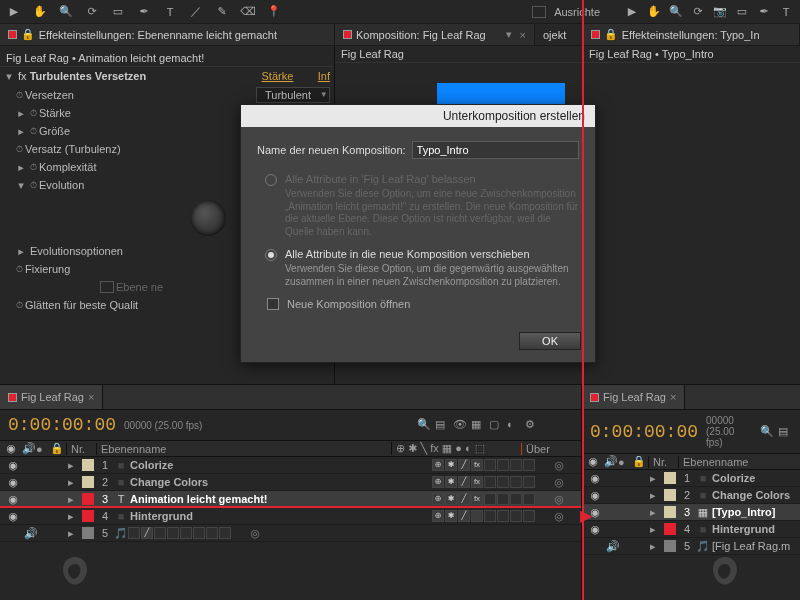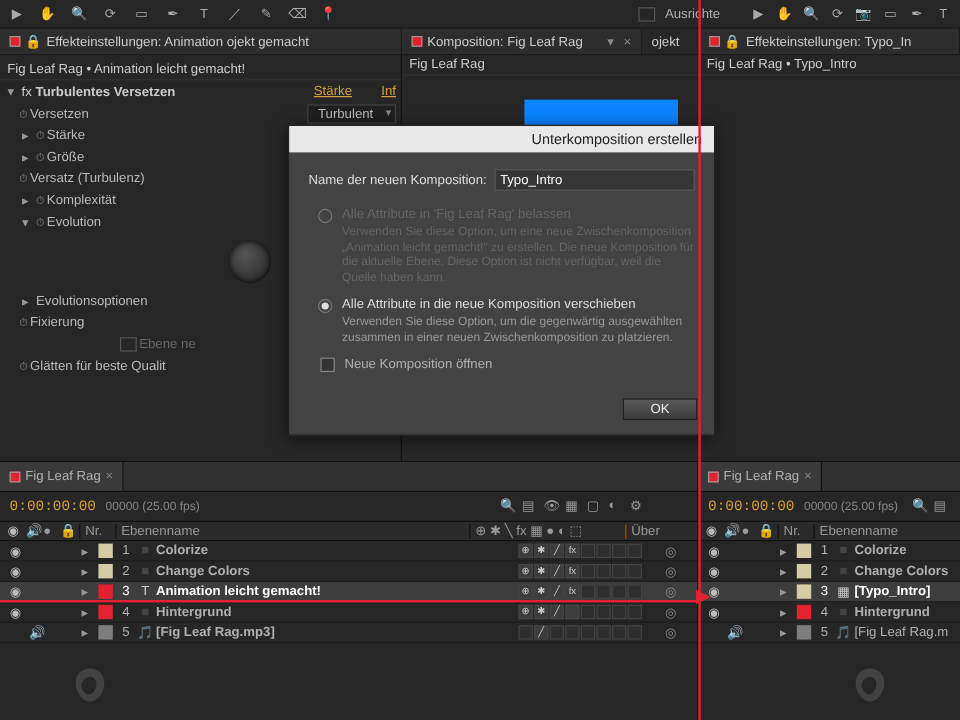--- a/index.html
+++ b/index.html
@@ -34,21 +34,21 @@
 
   .divider-red { position: absolute; top: 0; left: 582px; width: 2px; height: 600px; background: #e2232f; z-index: 50; }
 
   .timelines { display: flex; height: 234px; }
   .tl-left { width: 582px; background: #262626; border-right: 1px solid #111; }
   .tl-right { flex: 1; background: #262626; }
   .tl-tabrow { height: 26px; background: #303030; border-top: 1px solid #111; border-bottom: 1px solid #111; display: flex; align-items: center; }
   .tl-tab { display: flex; align-items: center; gap: 4px; padding: 0 8px; background: #3a3a3a; border-right: 1px solid #111; height: 100%; }
   .tl-tab .x { color: #888; }
   .tc { display: flex; align-items: center; gap: 8px; padding: 5px 8px; border-bottom: 1px solid #111; }
-  .timecode { color: #d6a03a; font-size: 12px; font-family: "Courier New", monospace; }
+  .timecode { color: #d6a03a; font-size: 18px; font-family: "Courier New", monospace; }
   .fps { color: #888; font-size: 10px; }
   .tc-icons { margin-left: auto; display: flex; gap: 4px; }
   .tc-icons span { width: 14px; height: 14px; display: inline-block; color: #999; }
   .th { display: flex; background: #2a2a2a; border-bottom: 1px solid #111; height: 16px; align-items: center; font-size: 10px; color: #999; }
   .tl-row { display: flex; align-items: center; height: 17px; border-bottom: 1px solid #1c1c1c; background: #262626; padding: 0 2px; }
   .tl-row.sel { background: #3d3d3d; color: #fff; }
   .eye { width: 22px; text-align: center; color: #bbb; }
   .ch { width: 14px; height: 12px; border: 1px solid #555; margin-right: 2px; }
   .tri2 { width: 12px; color: #999; }
   .color-chip { width: 12px; height: 12px; margin: 0 2px; }
@@ -108,21 +108,21 @@
     <span class="tool">▭</span>
     <span class="tool">✒</span>
     <span class="tool">T</span>
   </div>
 </div>
 
 <div class="tabs-row">
   <div class="tab active" style="width:335px">
     <span class="red-sq"></span>
     <span style="color:#999">🔒</span>
-    <span>Effekteinstellungen: Animation ojekt gemacht</span>
+    <span>Effekteinstellungen: Ebenenname leicht gemacht</span>
   </div>
   <div class="tab active" style="width:200px">
     <span class="red-sq"></span>
     <span>Komposition: Fig Leaf Rag</span>
     <span style="margin-left:auto;color:#888">▾</span>
     <span class="x">×</span>
   </div>
   <div class="tab" style="width:48px">
     <span>ojekt</span>
   </div>
@@ -335,21 +335,20 @@
         </div>
         <div class="tl-row">
     <span class="eye"></span>
     <span style="width:14px;text-align:center">🔊</span>
     <span style="width:14px"></span>
     <span style="width:16px"></span>
     <span class="tri2">▸</span>
     <span class="color-chip" style="background:#7d7d7d"></span>
     <span class="num">5</span>
     <span style="width:14px;color:#ccc;text-align:center">🎵</span>
-    <span class="nm bold">[Fig Leaf Rag.mp3]</span>
     <div class="switches">
             <span class="swbox"></span>
             <span class="swbox f">╱</span>
             <span class="swbox"></span>
             <span class="swbox"></span>
             <span class="swbox"></span>
             <span class="swbox"></span>
             <span class="swbox"></span>
             <span class="swbox"></span>
           </div>

